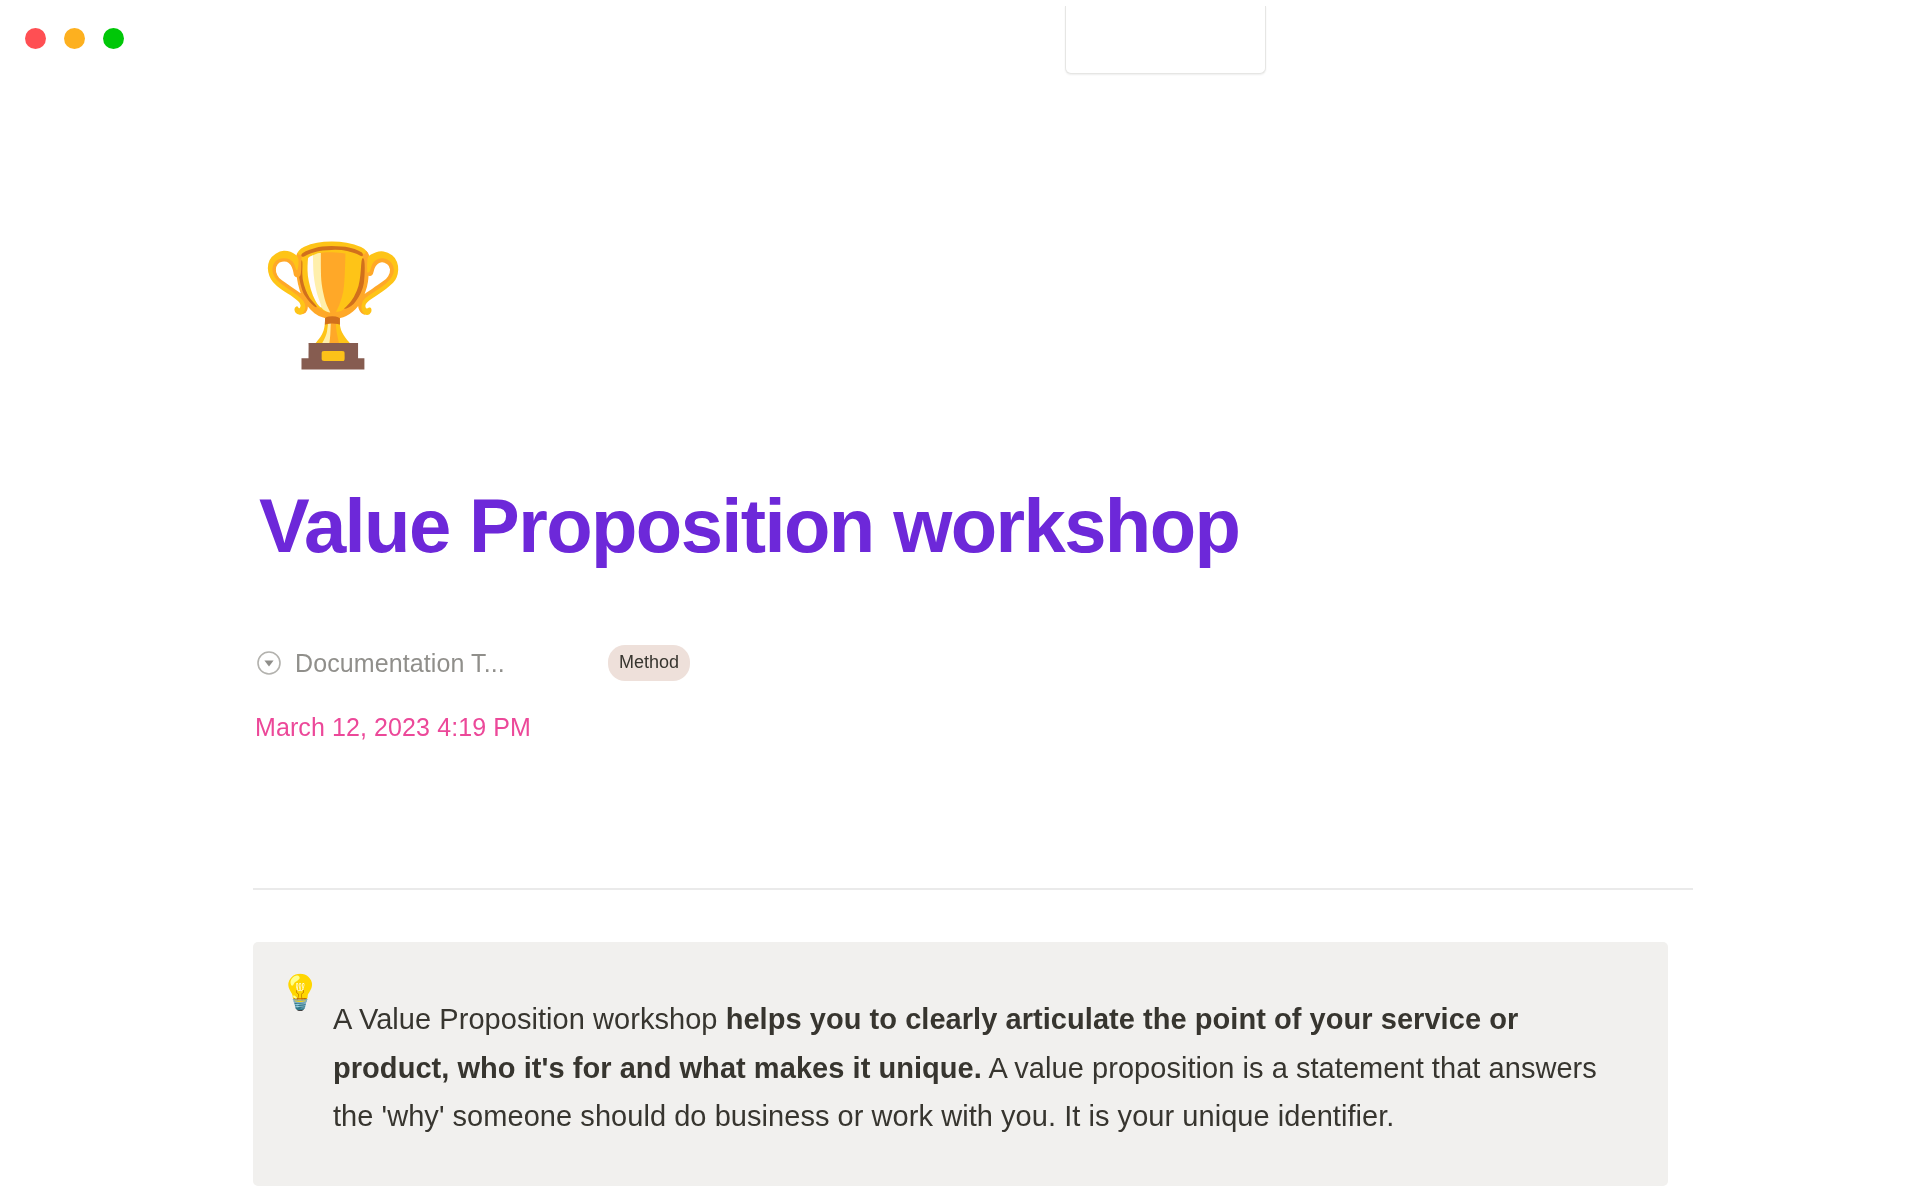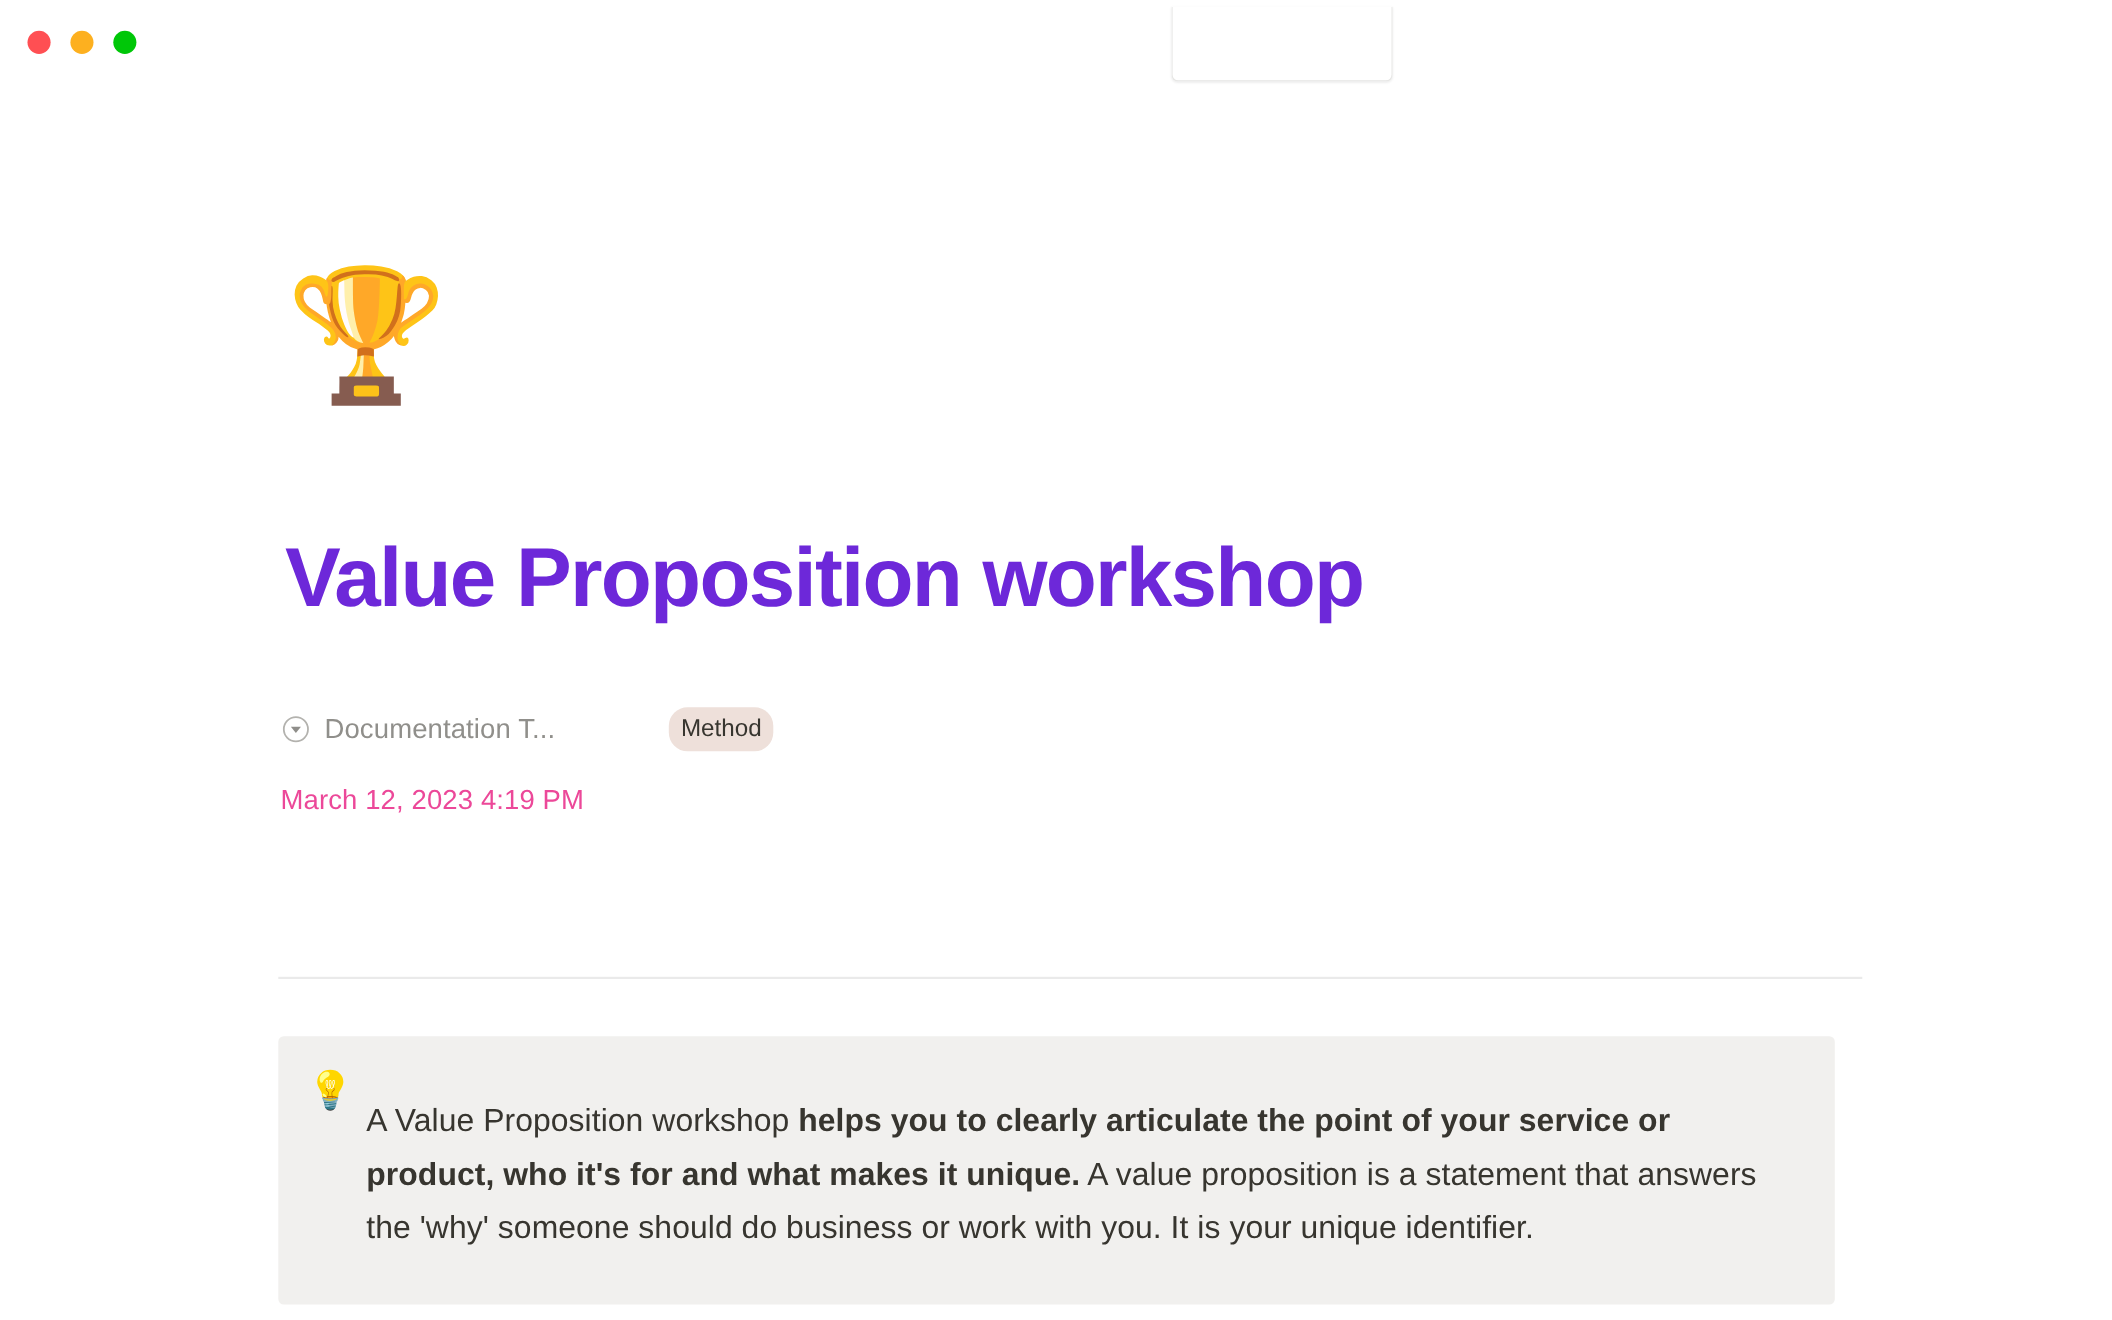--- a/index.html
+++ b/index.html
@@ -135,21 +135,21 @@
 
   .property-value-wrap {
     display: flex;
     align-items: center;
   }
 
   .pill {
     display: inline-block;
     background: #eee0da;
     color: #37352f;
-    font-size: 22px;
+    font-size: 18px;
     line-height: 1;
     padding: 8px 11px 10px 11px;
     border-radius: 17px;
     white-space: nowrap;
   }
 
   .plain-value {
     font-size: 25px;
     color: #ec4899;
     white-space: nowrap;

